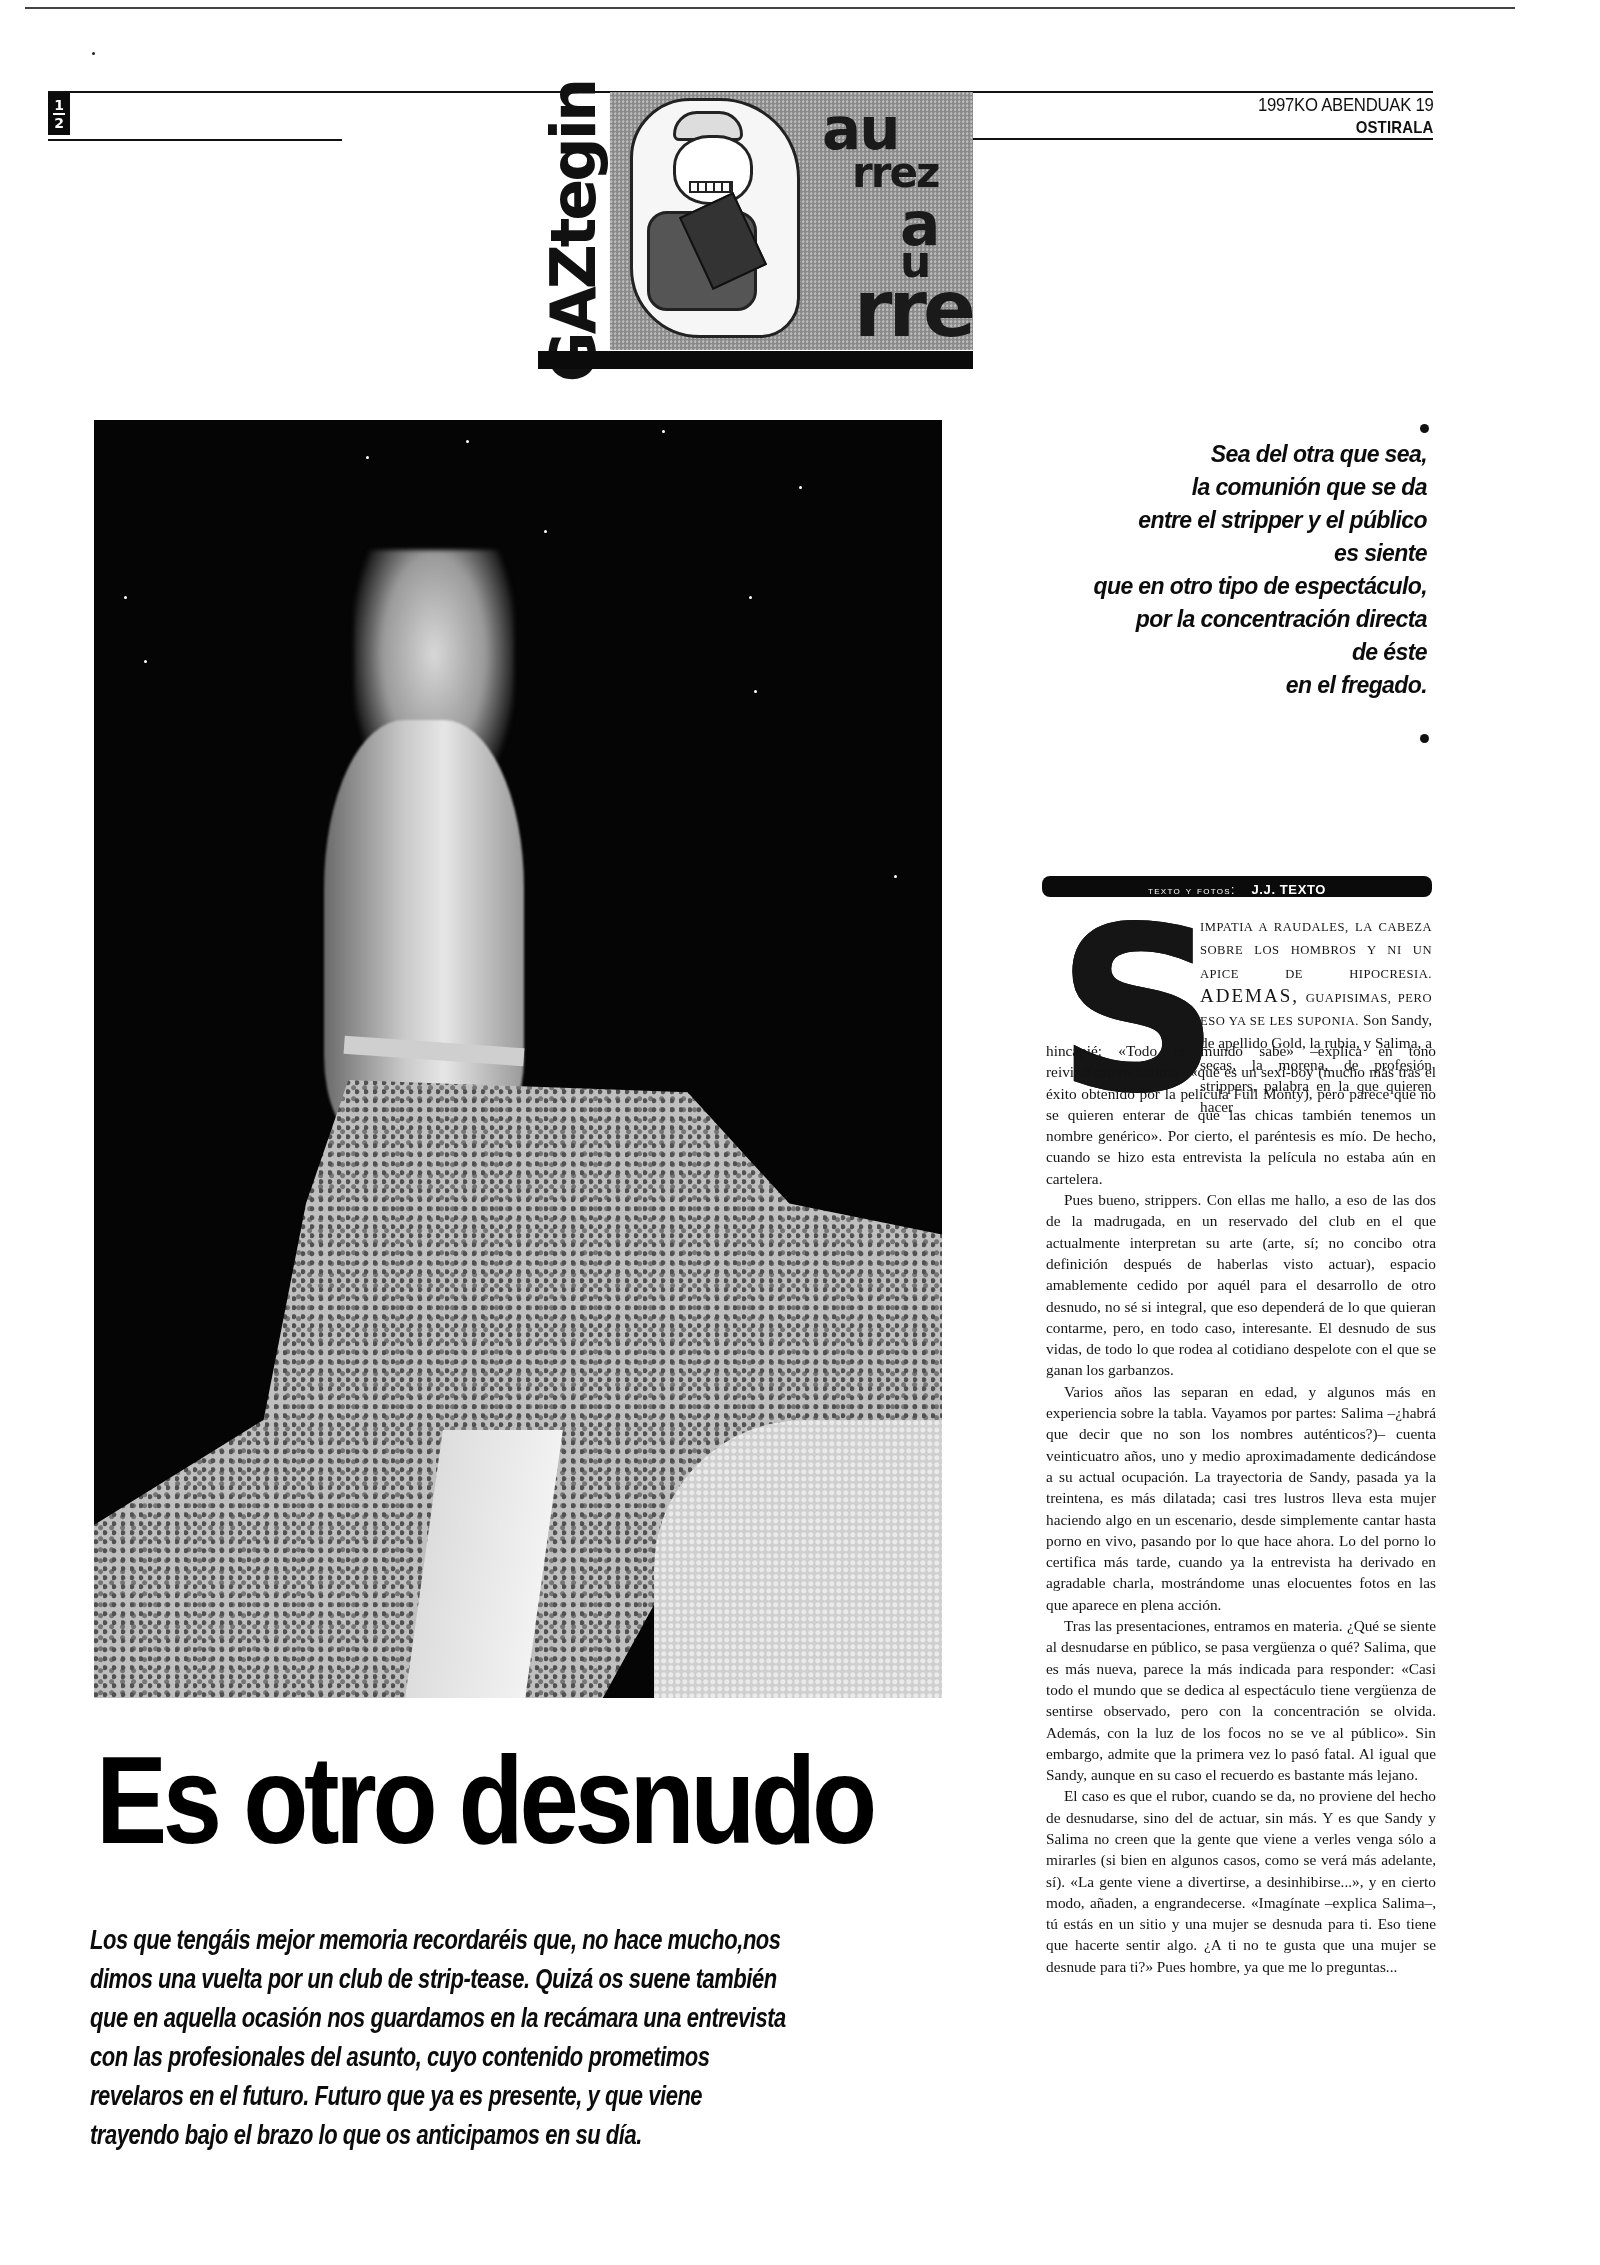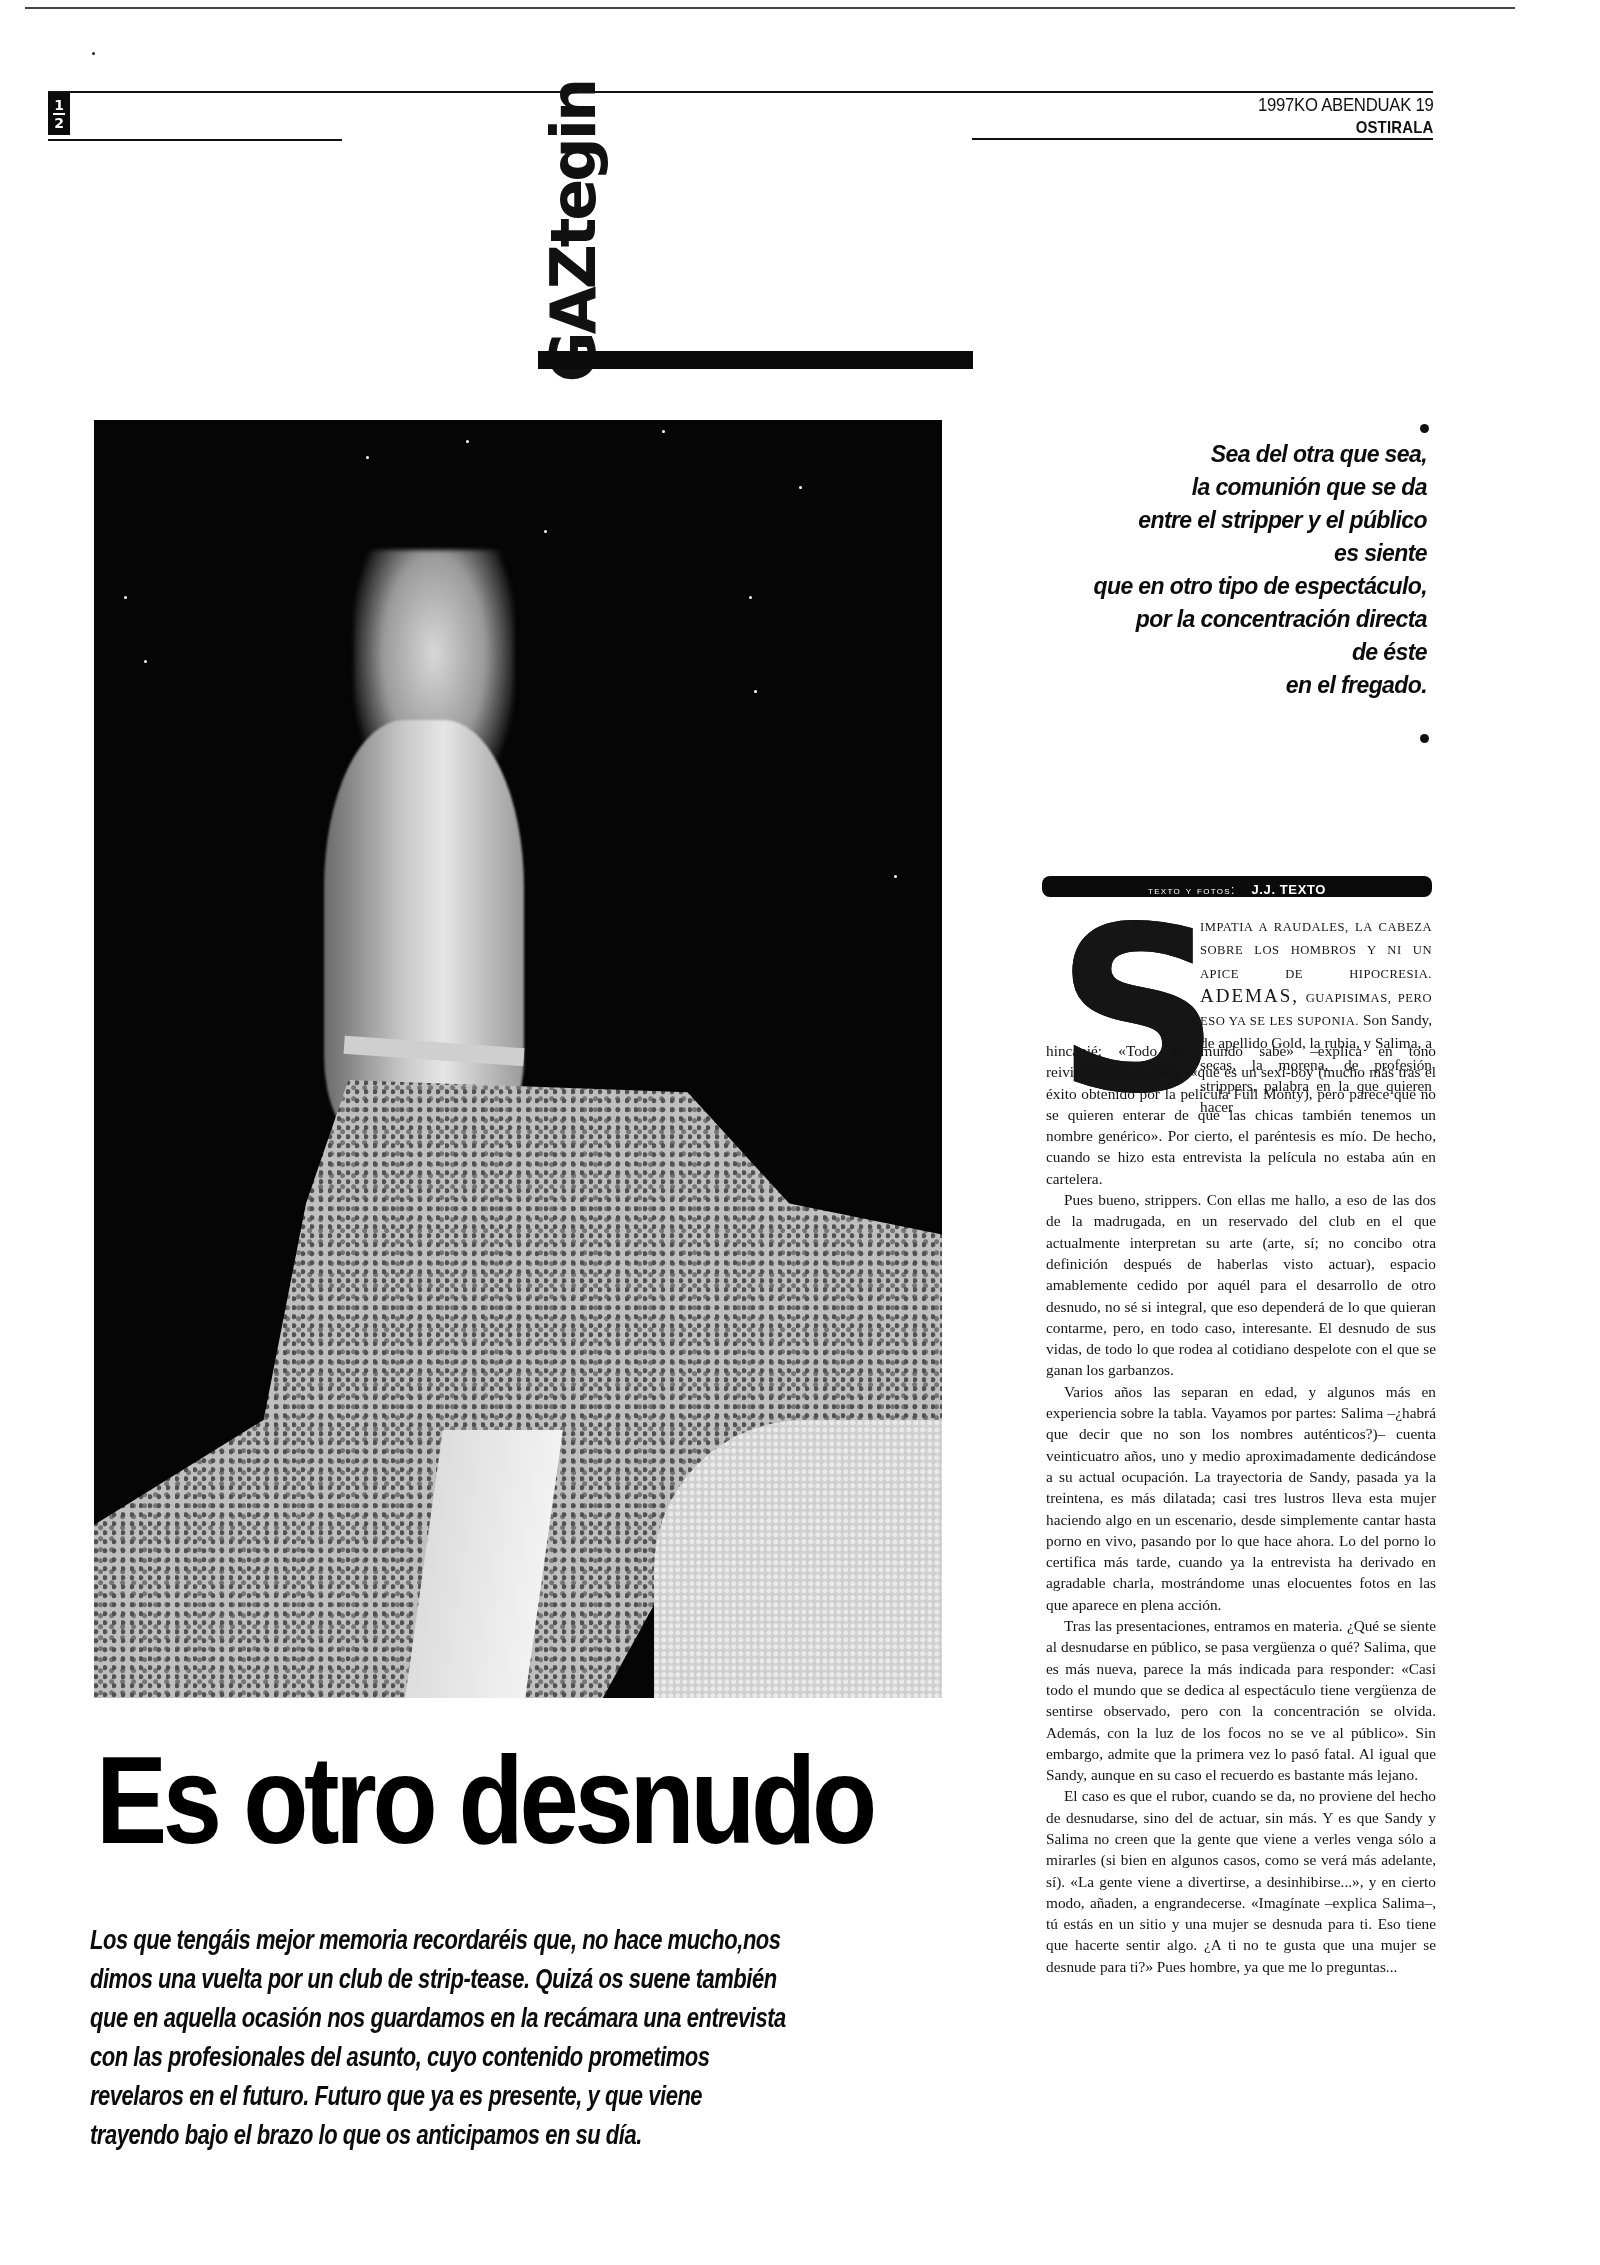--- a/index.html
+++ b/index.html
@@ -162,20 +162,34 @@
 </div>
 
 <div class="abs date-block">
   <div class="date-line">1997KO ABENDUAK 19</div>
   <div class="weekday">OSTIRALA</div>
 </div>
 
 <div class="abs masthead">
   <div class="mast-vertical">
     <span>GAZtegin</span>
+  </div>
+  <div class="mast-art">
+    <div class="figure">
+      <div class="cap"></div>
+      <div class="face"></div>
+      <div class="teeth"></div>
+      <div class="body"></div>
+      <div class="radio"></div>
+    </div>
+    <span class="mast-word" style="left:212px;top:8px;font-size:58px;">au</span>
+    <span class="mast-word" style="left:242px;top:60px;font-size:42px;">rrez</span>
+    <span class="mast-word" style="left:290px;top:102px;font-size:60px;">a</span>
+    <span class="mast-word" style="left:290px;top:148px;font-size:44px;">u</span>
+    <span class="mast-word" style="left:244px;top:178px;font-size:78px;letter-spacing:-4px;">rre</span>
   </div>
   <div class="mast-bar"></div>
 </div>
 
 <div class="abs photo">
   <div class="hair"></div>
   <div class="torso"></div>
   <div class="band"></div>
   <div class="skirt"></div>
   <div class="legs"></div>

